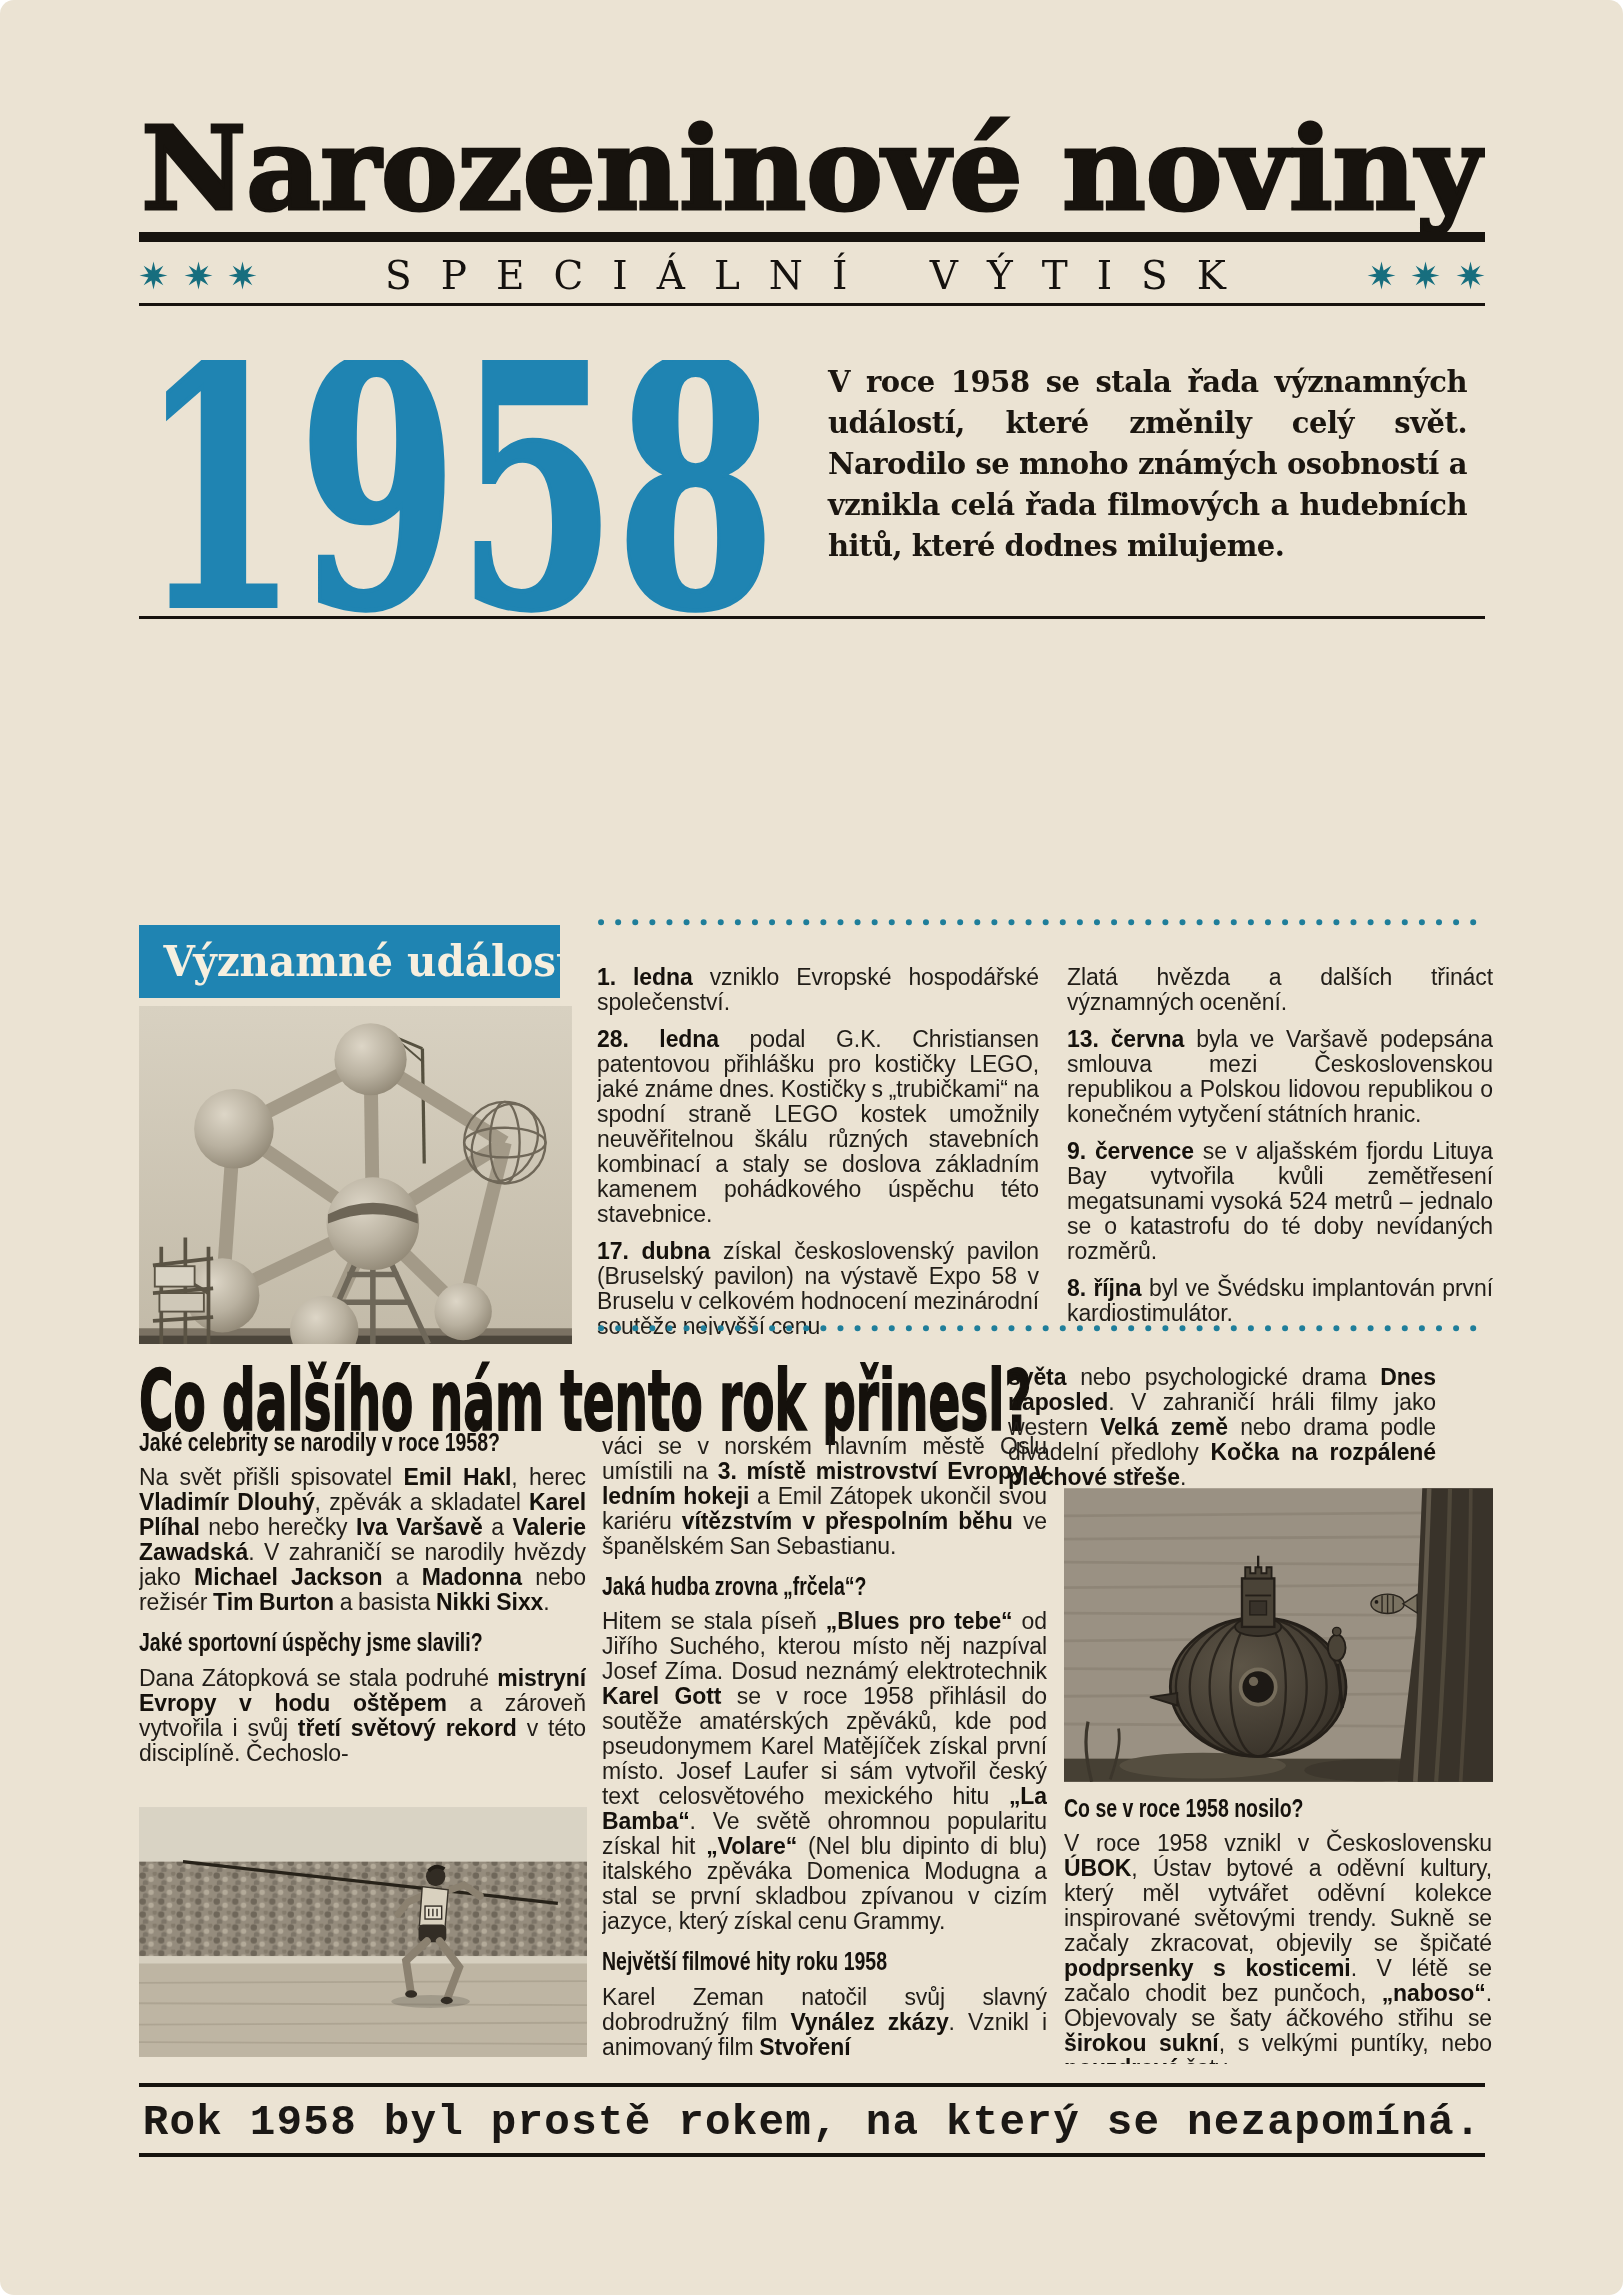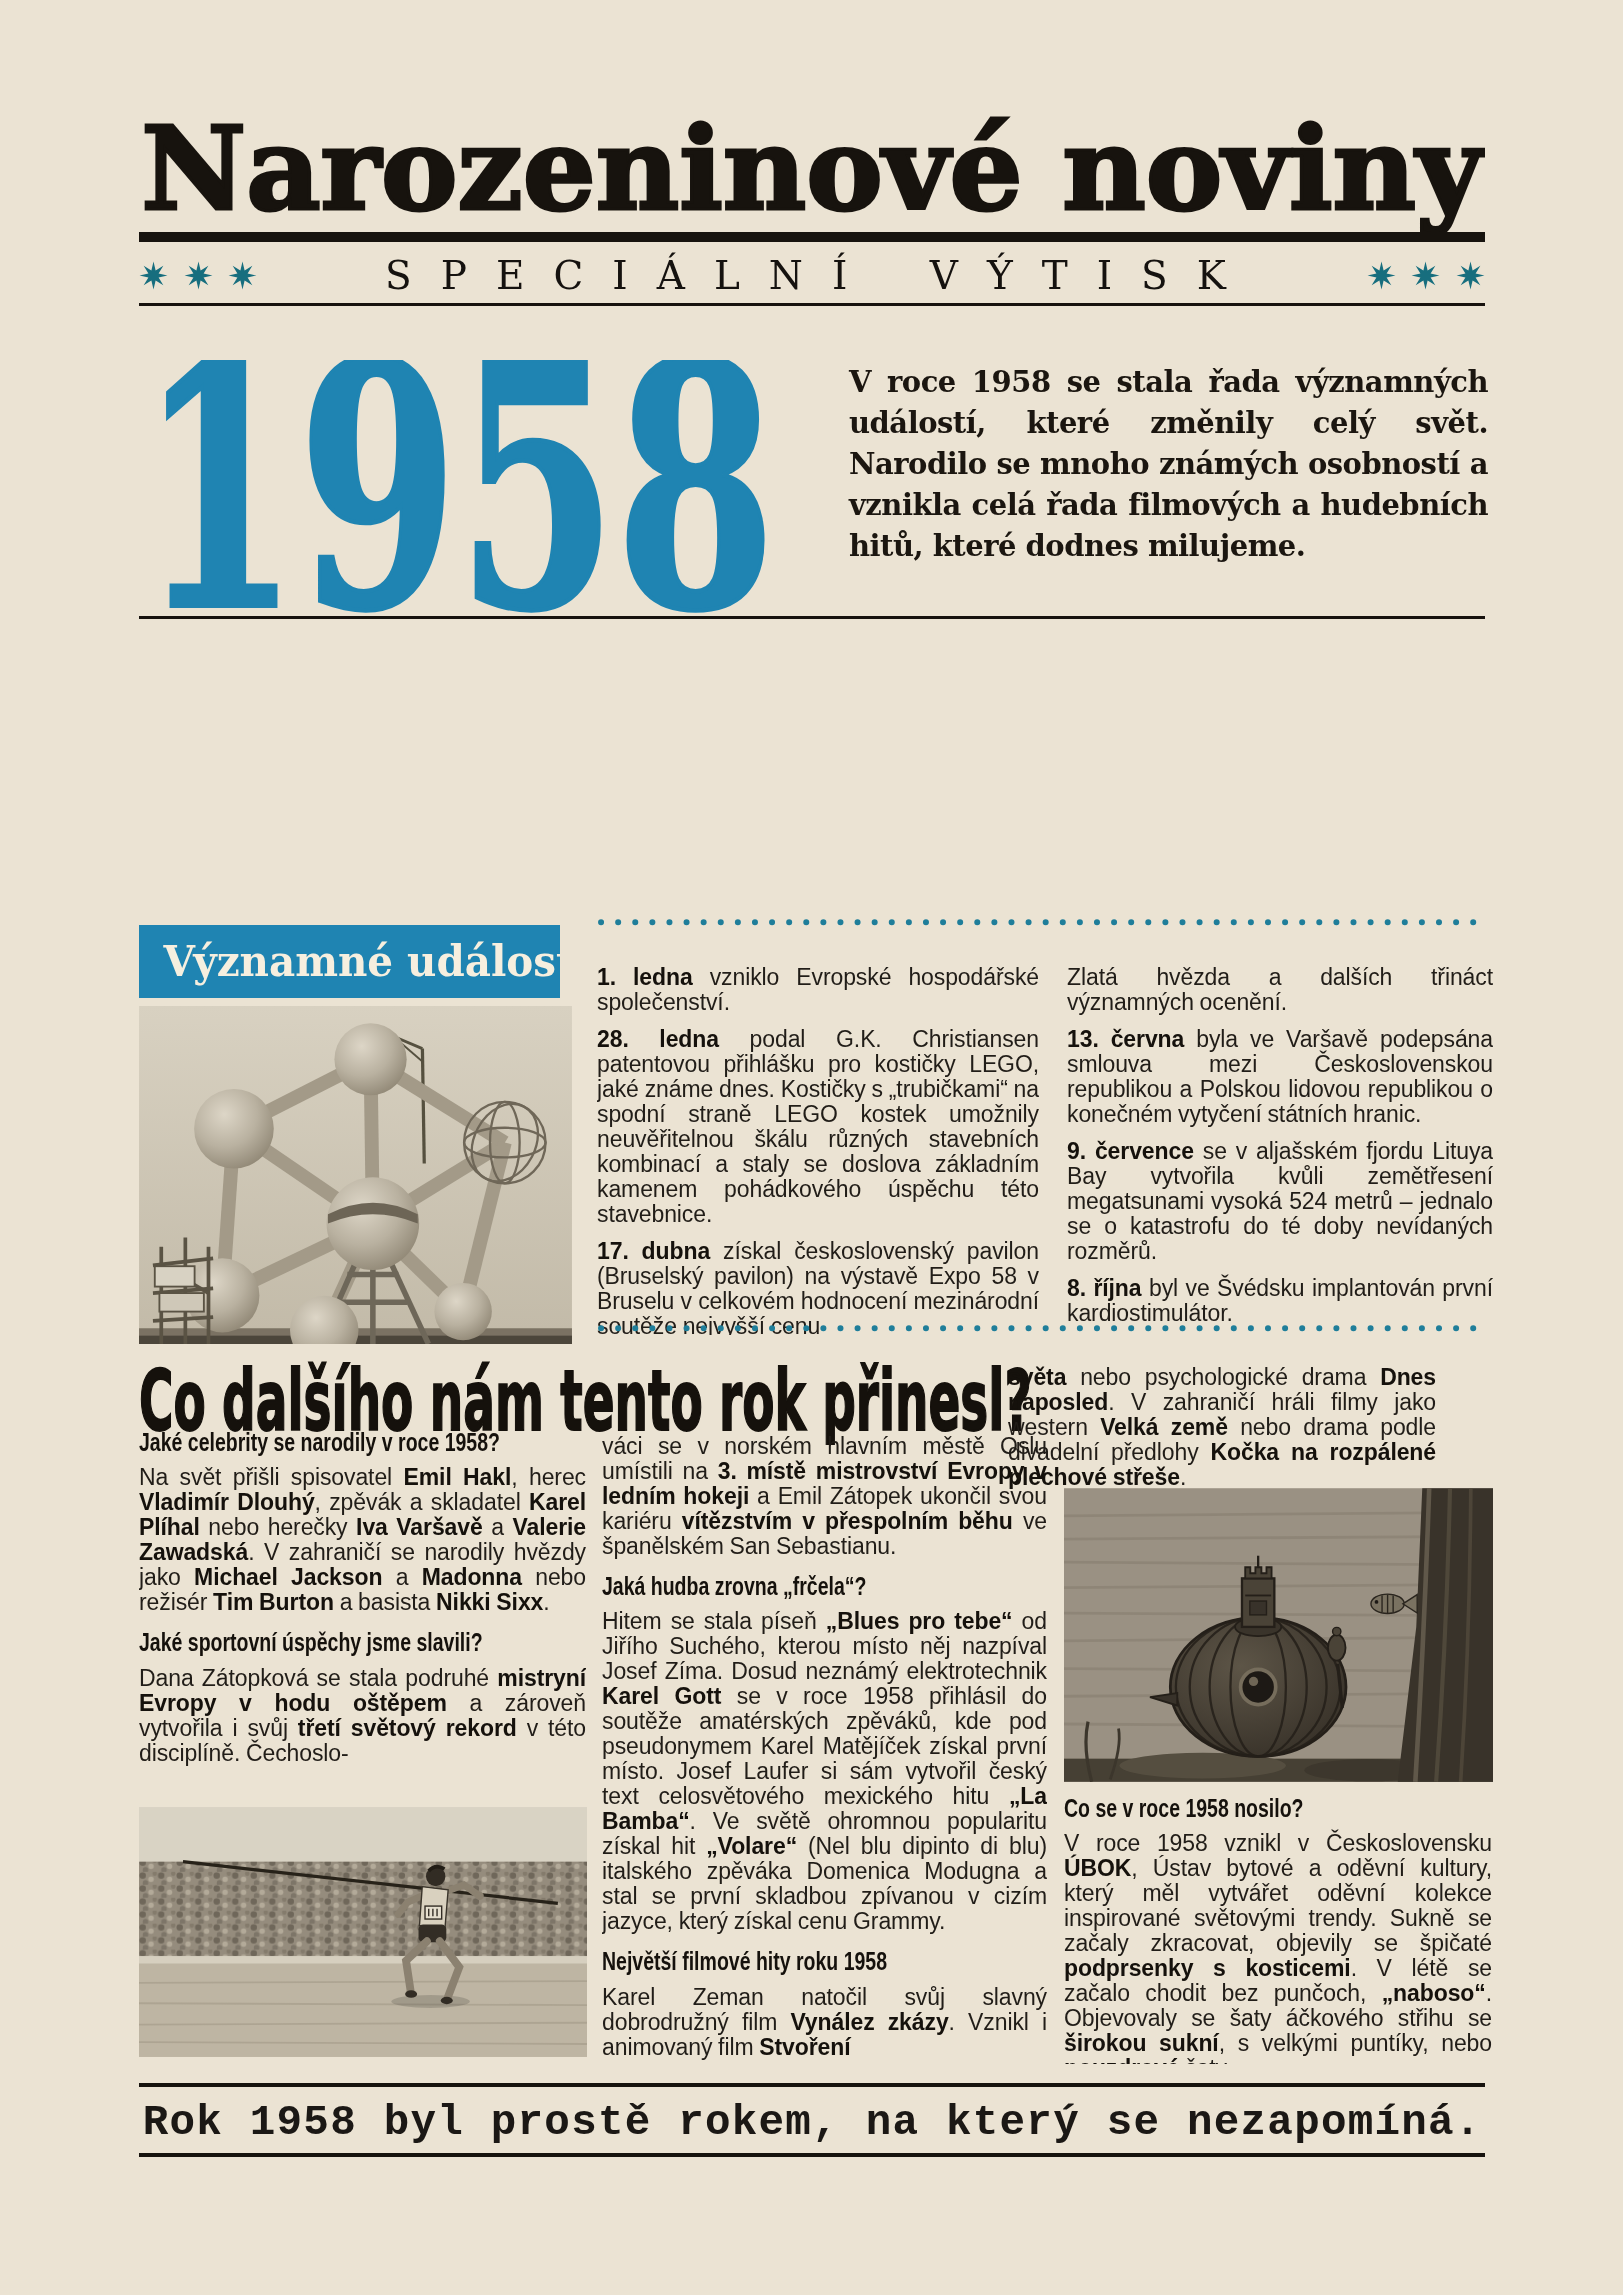--- a/index.html
+++ b/index.html
@@ -5,20 +5,21 @@
   html,body{margin:0;padding:0;}
   body{width:1623px;height:2295px;font-family:"Liberation Sans",sans-serif;}
   .page{position:relative;width:1623px;height:2295px;overflow:hidden;
     background-color:#ebe3d3;
     background-image:
       radial-gradient(602px 416px at 18% 12%, rgba(255,255,255,.38), transparent 60%),
       radial-gradient(740px 555px at 82% 42%, rgba(208,195,170,.30), transparent 60%),
       radial-gradient(509px 416px at 40% 78%, rgba(255,255,255,.28), transparent 60%),
       repeating-linear-gradient(115deg, rgba(120,100,70,.04) 0 1.4px, rgba(0,0,0,0) 1.4px 4.2px),
       linear-gradient(#ece4d4,#e5dccа);
+    border-radius: 14px;
   }
   .abs{position:absolute;}
   .rule{background:#17130e;}
   .ev-col p, .m-col p, .m-block p{
     margin:0 0 12px 0;font-size:23px;line-height:25px;color:#211d18;
     text-align:justify;letter-spacing:-0.1px;word-spacing:-0.5px;
   }
   .ev-col p b, .m-col p b, .m-block p b{font-weight:bold;color:#15110c;}
   .subhead{display:block;font-weight:bold;font-size:26px;line-height:30px;color:#15110c;
     white-space:nowrap;transform:scaleX(.75);transform-origin:0 50%;margin:0 0 8.3px 0;}
@@ -69,21 +70,21 @@
       <svg width="29" height="29" viewBox="0 0 100 100">
           <polygon fill="#176e7e" points="50,2 57.3,32.4 83.9,16.1 67.6,42.7 98,50 67.6,57.3 83.9,83.9 57.3,67.6 50,98 42.7,67.6 16.1,83.9 32.4,57.3 2,50 32.4,42.7 16.1,16.1 42.7,32.4"></polygon>
         </svg>
     </span>
   </div>
   <div class="abs rule" style="left:139px;top:303px;width:1346px;height:3.2px;"></div>
 
   <svg class="abs" style="left:139px;top:360px" width="637" height="254" viewBox="0 0 1376 550">
     <text x="0" y="532" font-size="730" textLength="1376" lengthAdjust="spacingAndGlyphs" font-family="DejaVu Serif, Liberation Serif, serif" fill="#1f84b2" stroke="#1f84b2" stroke-width="10">1958</text>
   </svg>
-  <div class="abs intro" style="left:849px;top:362px;width:639px;">V roce 1958 se stala řada významných událostí, které změnily celý svět. Narodilo se mnoho známých osobností a vznikla celá řada filmových a hudebních hitů, které dodnes milujeme.</div>
+  <div class="abs intro" style="left:828px;top:362px;width:639px;">V roce 1958 se stala řada významných událostí, které změnily celý svět. Narodilo se mnoho známých osobností a vznikla celá řada filmových a hudebních hitů, které dodnes milujeme.</div>
   <div class="abs rule" style="left:139px;top:616px;width:1346px;height:3.2px;"></div>
 
   <svg class="abs" style="left:595px;top:918px" width="898" height="8.3" viewBox="0 0 1940 18">
     <line x1="9" y1="9" x2="1931" y2="9" stroke="#1f7e9a" stroke-width="13" stroke-linecap="round" stroke-dasharray="0.1 37"></line>
   </svg>
 
   <div class="abs banner" style="left:139px;top:925px;width:421px;height:73px;">
     <span>Významné události</span>
   </div>
 

